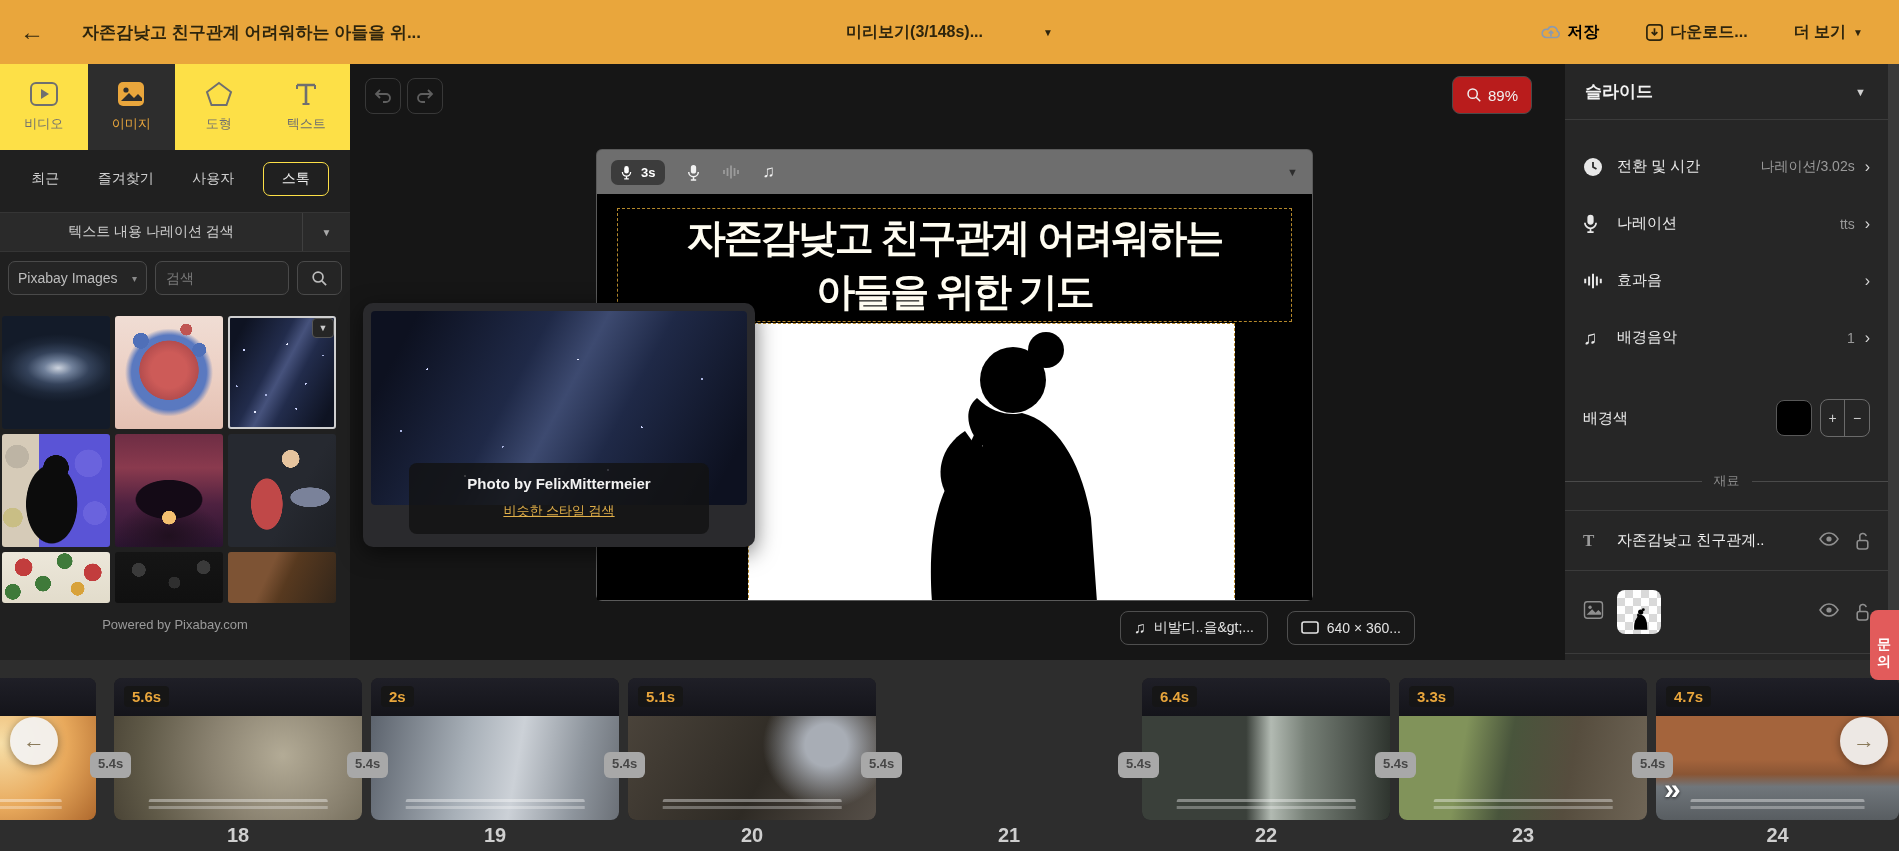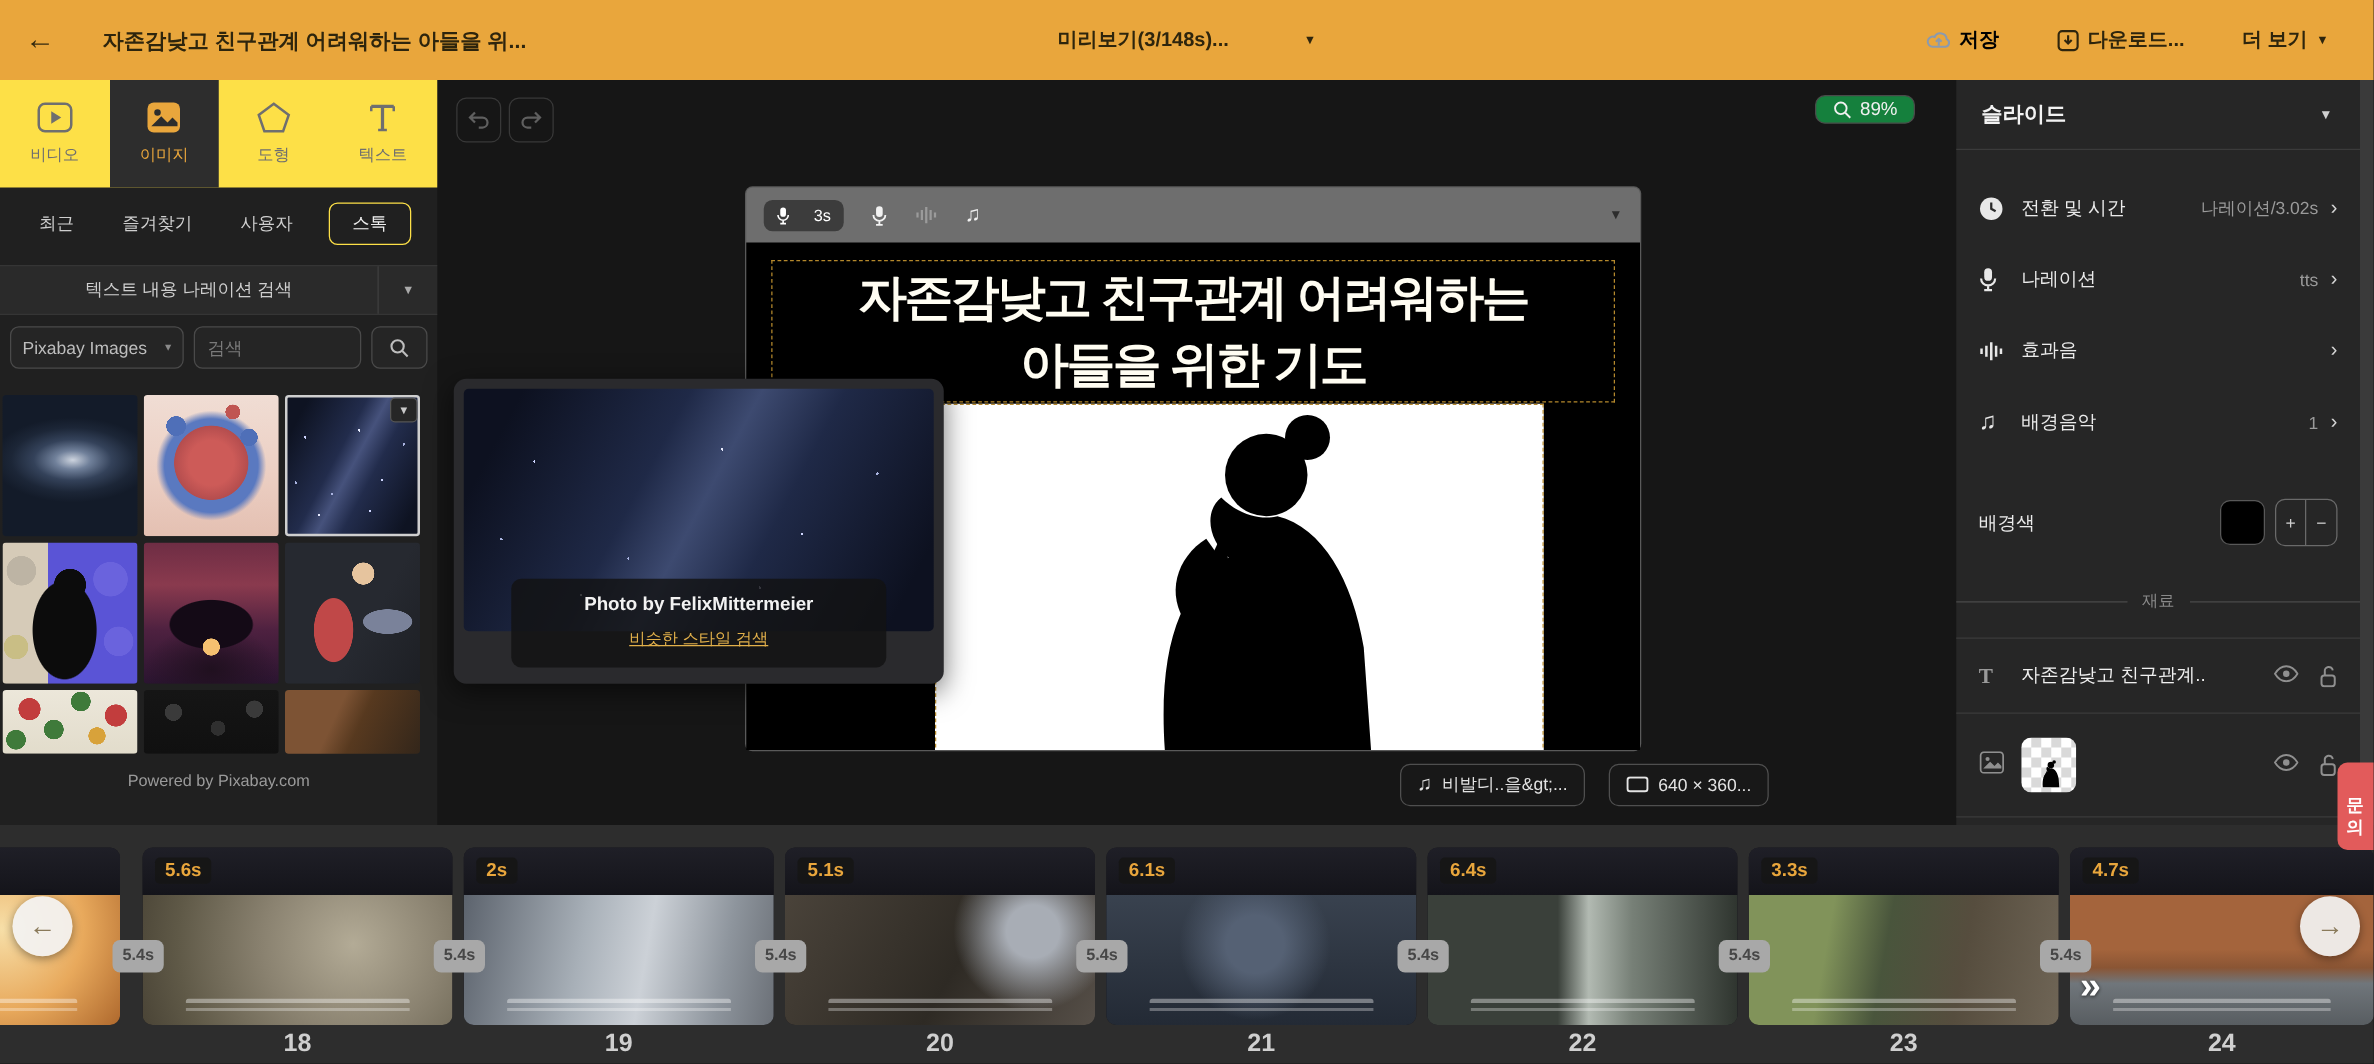--- a/index.html
+++ b/index.html
@@ -71,25 +71,25 @@
     linear-gradient(180deg, #ece7da, #e2dccb); }
   .g-hearts { background:
     radial-gradient(circle 7px at 22% 35%, #3a3a3a 97%, transparent), radial-gradient(circle 6px at 55% 60%, #2f2f2f 97%, transparent),
     radial-gradient(circle 7px at 82% 30%, #3a3a3a 97%, transparent), linear-gradient(180deg, #151515, #101010); }
   .g-canyon { background:linear-gradient(115deg, #7d5334 0 38%, #57391f 55%, #33261a 100%); }
   .lp-powered { margin-top:14px; text-align:center; font-size:13px; color:#9a9a9a; }
 
   
   .canvas { left:350px; top:64px; width:1215px; height:596px; background:#161616; }
   .c-histbtn { top:14px; width:36px; height:36px; border:1px solid #383838; border-radius:8px; background:transparent; color:#5f5f5f; font-size:17px; display:flex; align-items:center; justify-content:center; cursor:pointer; }
-  .c-zoom { right:33px; top:12px; height:23px; border:1px solid #4a4a4a; border-radius:8px; display:flex; align-items:center; gap:6px; padding:0 13px; color:#f0f0f0; font-size:15px; cursor:pointer; background:#15803d; }
+  .c-zoom { right:33px; top:12px; height:38px; border:1px solid #4a4a4a; border-radius:8px; display:flex; align-items:center; gap:6px; padding:0 13px; color:#f0f0f0; font-size:15px; cursor:pointer; background:#b91c1c; }
 
   .slidepanel { left:247px; top:86px; width:715px; height:450px; background:#6e6e6e; border-radius:5px; box-shadow:0 0 0 1px #5a5a5a; }
   .sp-toolbar { height:44px; display:flex; align-items:center; gap:22px; padding:0 14px; }
-  .sp-micchip { display:flex; align-items:center; gap:19px; background:#3c3c3c; border-radius:7px; padding:5px 10px; color:#fff; font-size:13px; font-weight:normal; cursor:pointer; }
+  .sp-micchip { display:flex; align-items:center; gap:9px; background:#3c3c3c; border-radius:7px; padding:5px 10px; color:#fff; font-size:13px; font-weight:bold; cursor:pointer; }
   .sp-caret { margin-left:auto; color:#2d2d2d; font-size:11px; cursor:pointer; }
   .sp-body { position:relative; width:715px; height:406px; background:#000; overflow:hidden; }
   .sp-titlebox { position:absolute; left:20px; right:20px; top:14px; height:114px; border:1px dashed #b5892c; display:flex; flex-direction:column; align-items:center; justify-content:center; }
   .sp-line { font-size:39px; font-weight:bold; letter-spacing:-2px; color:#fffdf2;
     text-shadow:-2px -2px 0 #000, 2px -2px 0 #000, -2px 2px 0 #000, 2px 2px 0 #000, 0 4px 0 #000, 3px 3px 0 #000; white-space:nowrap; }
   .sp-imgbox { position:absolute; left:151px; top:129px; width:487px; height:280px; background:#fff; border:1px dashed #b5892c; display:flex; align-items:flex-end; justify-content:center; }
 
   .photocard { left:13px; top:239px; width:392px; height:244px; background:#2a2a2d; border-radius:10px; box-shadow:0 6px 22px rgba(0,0,0,.55); }
   .card-img { position:absolute; left:8px; top:8px; right:8px; height:194px; border-radius:4px; overflow:hidden;
     background:linear-gradient(118deg, #0d1120 10%, #1f2947 38%, #3d4a70 50%, #1f2947 64%, #0d1120 92%); }
@@ -472,27 +472,20 @@
   <div class="tl-slide" style="left:628px;">
     <div class="tl-dur">5.1s</div>
     <div class="tl-band"></div>
     <div class="tl-photo t20">
         <div class="tl-cap"></div>
       </div>
   </div>
   <div class="tl-num" style="left:628px;">20</div>
   <div class="tl-pill" style="left:604px;">5.4s</div>
 
-  <div class="tl-slide" style="left:885px;">
-    <div class="tl-dur">6.1s</div>
-    <div class="tl-band"></div>
-    <div class="tl-photo t21">
-        <div class="tl-cap"></div>
-      </div>
-  </div>
   <div class="tl-num" style="left:885px;">21</div>
   <div class="tl-pill" style="left:861px;">5.4s</div>
 
   <div class="tl-slide" style="left:1142px;">
     <div class="tl-dur">6.4s</div>
     <div class="tl-band"></div>
     <div class="tl-photo t22">
         <div class="tl-cap"></div>
       </div>
   </div>

